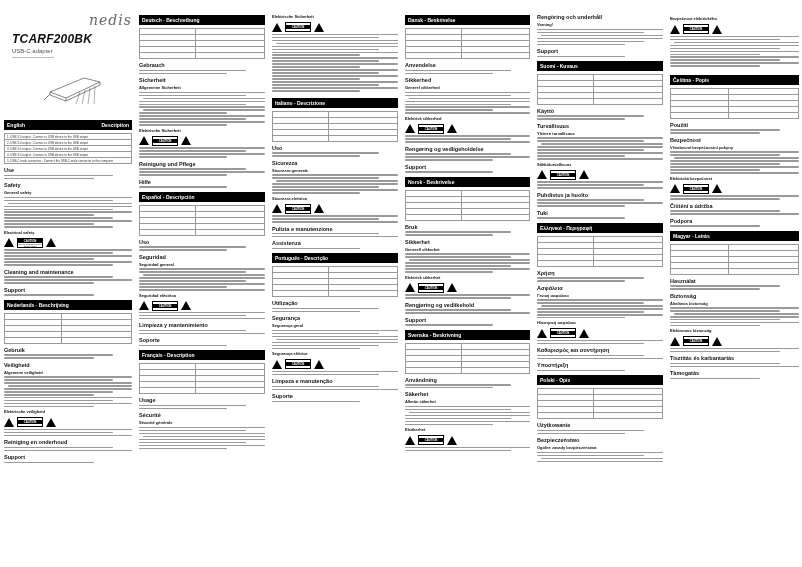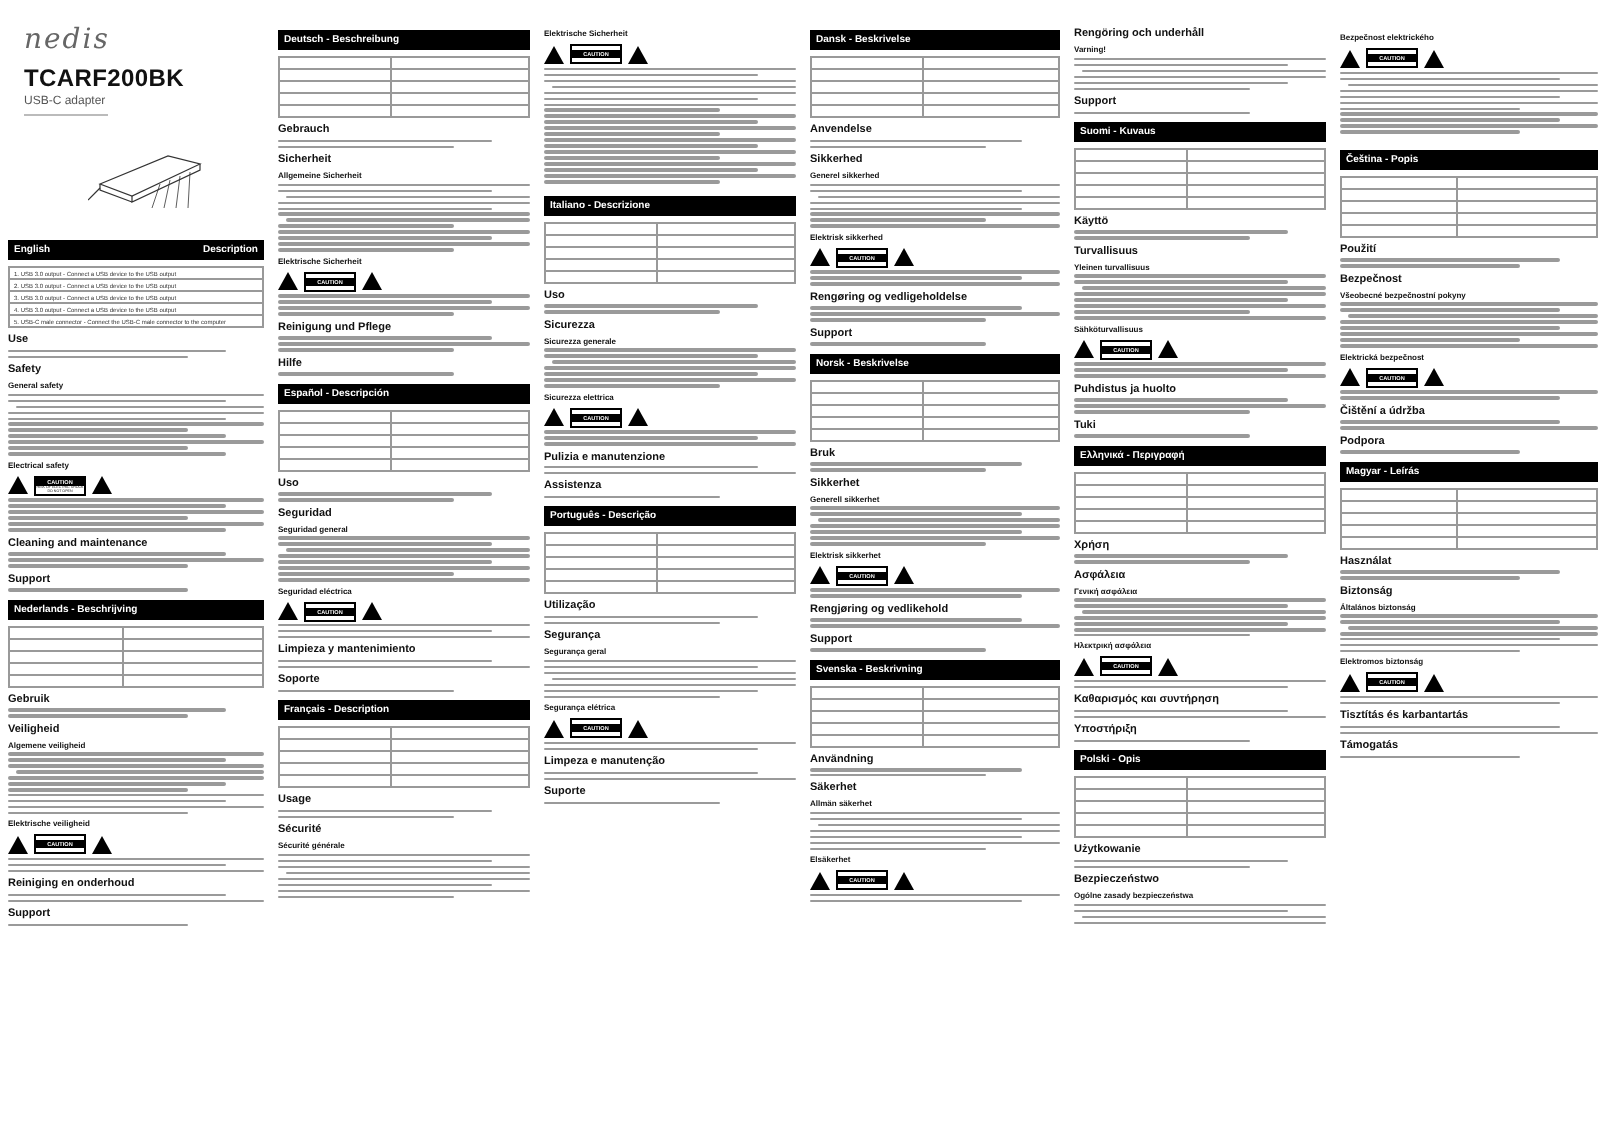--- a/index.html
+++ b/index.html
@@ -1,21 +1,21 @@
 <!DOCTYPE html>
 <html><head>
 <meta charset="utf-8">
 <style>
   * { box-sizing: border-box; margin: 0; padding: 0; }
   html, body { width: 802px; height: 567px; overflow: hidden; background: #ffffff; }
   body { font-family: "Liberation Sans", sans-serif; color: #111; position: relative; }
   .page { position: absolute; left: 0; top: 0; width: 802px; height: 567px; }
   .col { position: absolute; top: 0; height: 567px; overflow: hidden; padding: 4px 3px 0 4px; }
-  .logo { font-family: "DejaVu Serif", serif; font-style: italic; font-size: 14px; color: #666; letter-spacing: 1px; margin-top: 8px; margin-left: 8px; }
-  .model { font-family: "Liberation Sans", sans-serif; font-weight: 700; font-size: 12px; margin-left: 8px; margin-top: 4px; letter-spacing: 0.2px; }
+  .logo { font-family: "DejaVu Serif", serif; font-style: italic; font-size: 14px; color: #666; letter-spacing: 1px; margin-top: 8px; margin-left: 8px; text-align: right; }
+  .model { font-family: "Liberation Sans", sans-serif; font-weight: 700; font-size: 12px; margin-left: 8px; margin-top: 4px; letter-spacing: 0.2px; font-style: italic; }
   .subtitle { font-size: 6px; color: #555; margin-left: 8px; margin-top: 2px; padding-bottom: 3px; border-bottom: 1px solid #bbb; width: 42px; }
   .product-img { margin: 12px 0 0 40px; width: 60px; height: 38px; position: relative; }
   .product-img svg { width: 60px; height: 38px; }
   .banner { background: #000; color: #fff; font-size: 5px; font-weight: 700; padding: 2px 3px; margin-top: 4px; display: flex; justify-content: space-between; }
   .spec-table { width: 100%; border-collapse: collapse; margin-top: 3px; }
   .spec-table td { border: 0.5px solid #999; font-size: 3px; height: 6px; padding: 0 2px; color: #333; }
   .spec-table td:first-child { width: 45%; }
   .h1 { font-size: 5.5px; font-weight: 700; margin-top: 3px; }
   .h2 { font-size: 4px; font-weight: 700; margin-top: 2px; }
   .line { height: 1.4px; background: #9a9a9a; margin-top: 1.6px; border-radius: 1px; }

